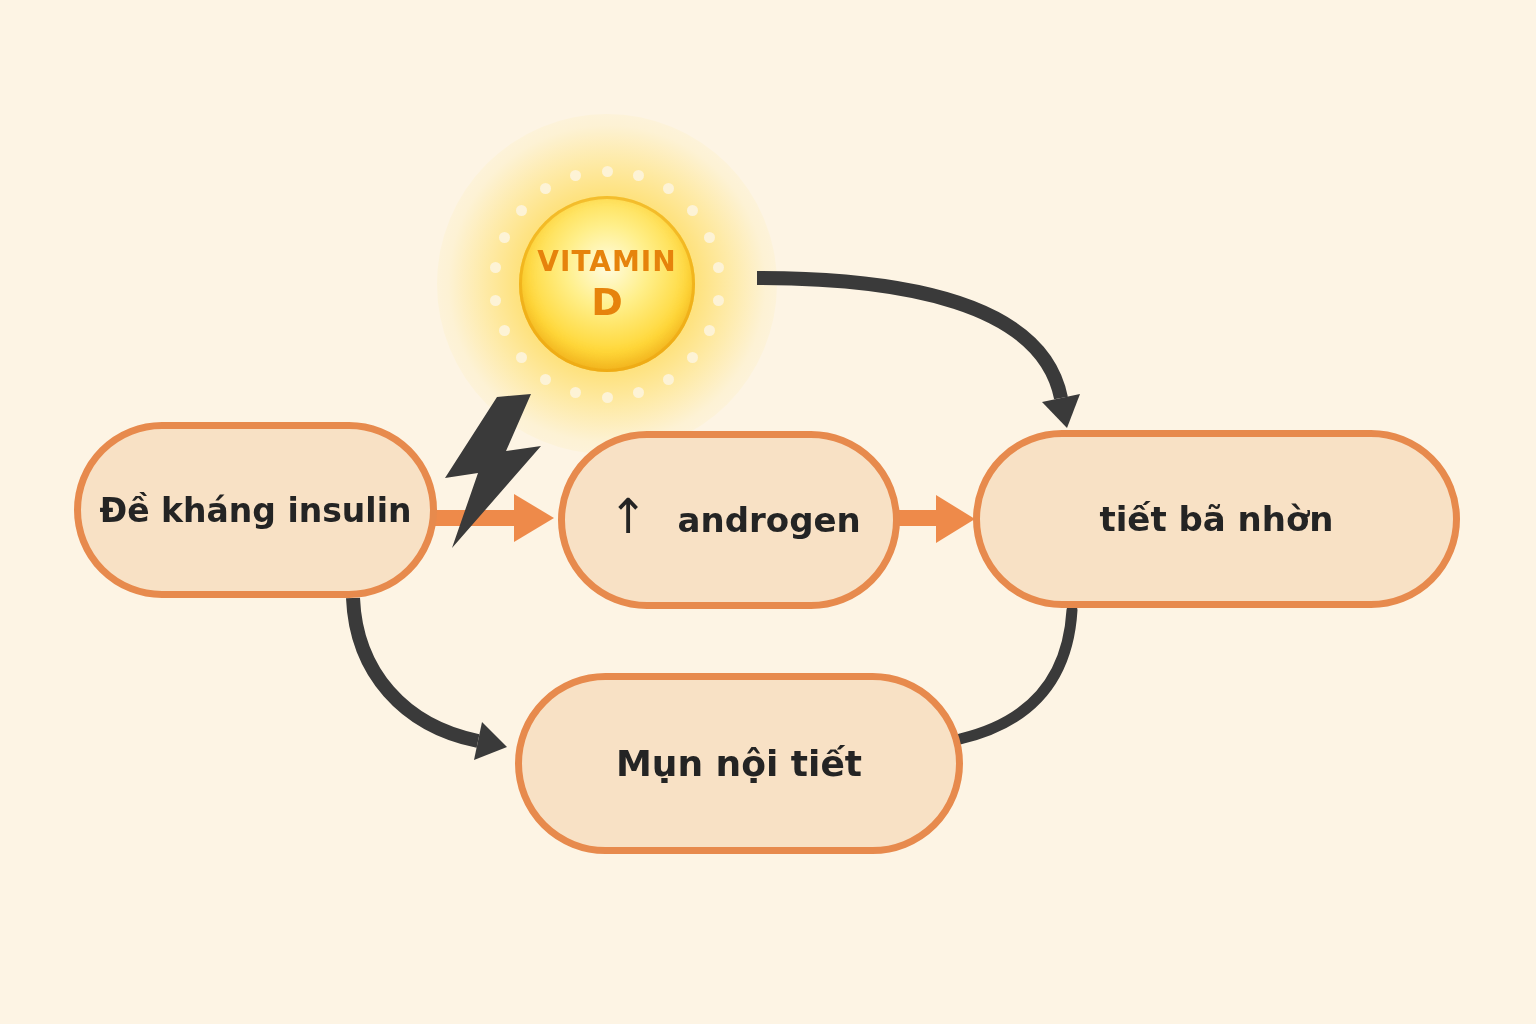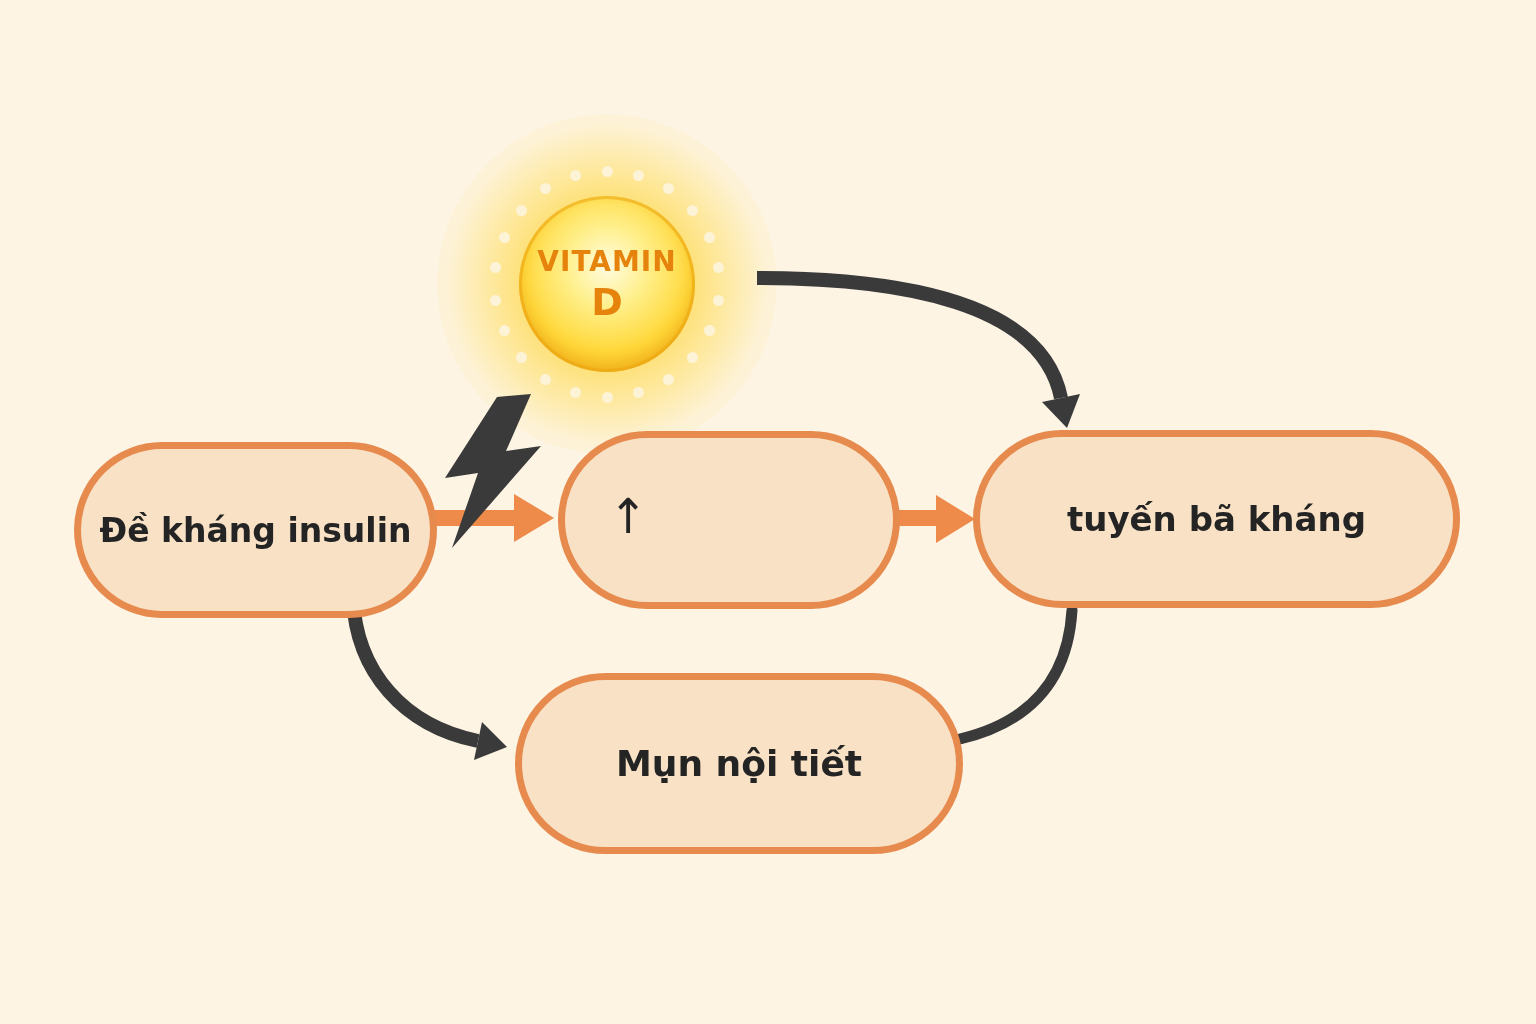--- a/index.html
+++ b/index.html
@@ -11,21 +11,21 @@
   }
   
   .node {
     position:absolute; box-sizing:border-box;
     background: var(--node-fill, #f8e1c5);
     border:7px solid var(--node-border, #e78a4d);
     border-radius:999px;
     display:flex; align-items:center; justify-content:center;
     color: var(--text, #242424); font-weight:bold;
   }
-  .node-insulin   { left:74px;  top:442px; width:363px; height:176px; font-size:33px; }
+  .node-insulin   { left:74px;  top:422px; width:363px; height:176px; font-size:33px; }
   .node-androgen  { left:558px; top:431px; width:342px; height:178px; font-size:34px;
                     justify-content:flex-start; padding-left:44px; gap:30px; }
   .node-sebaceous { left:973px; top:430px; width:487px; height:178px; font-size:34px;
                     flex-direction:column; line-height:1.5; text-align:center; }
   .node-acne      { left:515px; top:673px; width:448px; height:181px; font-size:36px;align-items:center; }
   .up-glyph { font-size:46px; font-weight:400; transform:translateY(-4px) scaleY(1.05); }
 
   
   .sun-glow {
     position:absolute; left:437px; top:114px; width:340px; height:340px; border-radius:50%;
@@ -116,23 +116,24 @@
 
     <polygon class="bolt" points="497,397 531,394 506,451 541,446 452,548 478,473 445,478"></polygon>
   </svg>
 
   <div class="node node-insulin">
     <span>Đề kháng insulin</span>
   </div>
 
   <div class="node node-androgen">
     <span class="up-glyph">↑</span>
+    <span>androgen</span>
   </div>
 
   <div class="node node-sebaceous">
-    <span>tuyến bã kháng</span>
+    <span>tiết bã nhờn</span>
   </div>
 
   <div class="node node-acne">
     <span>Mụn nội tiết</span>
   </div>
 
 </div>
 
 </body></html>

